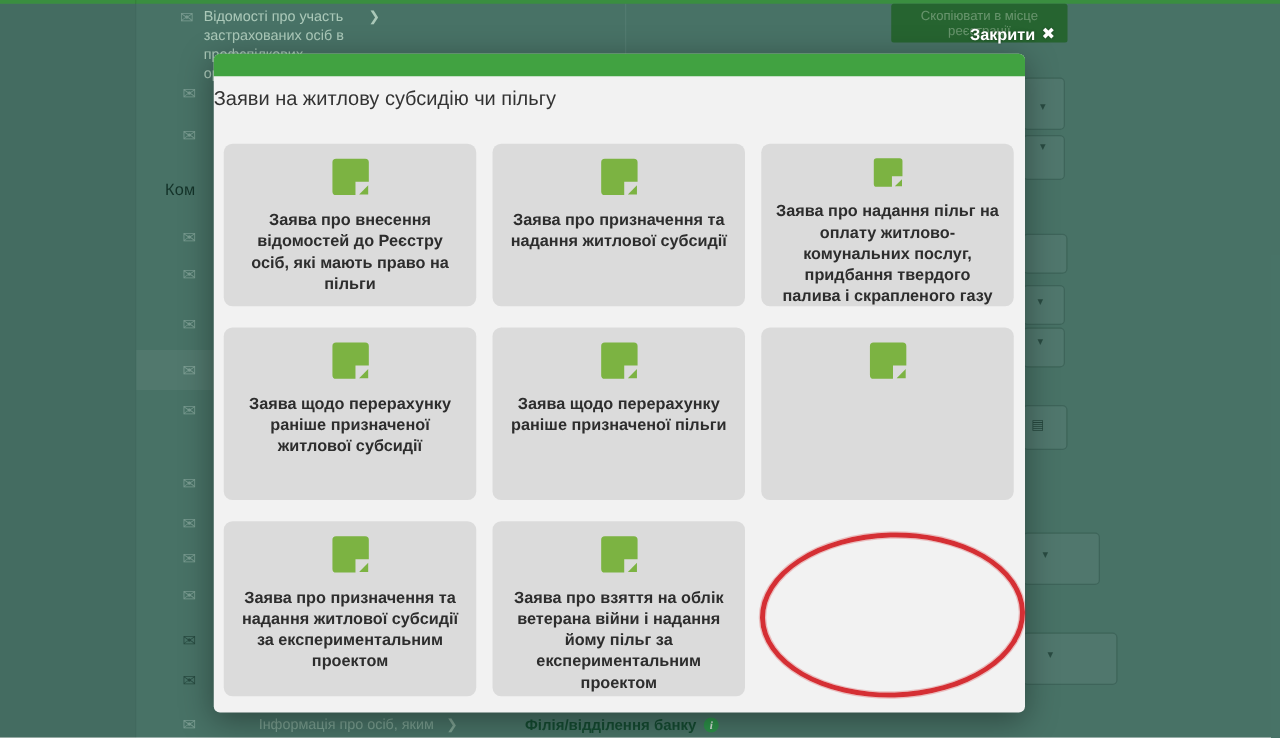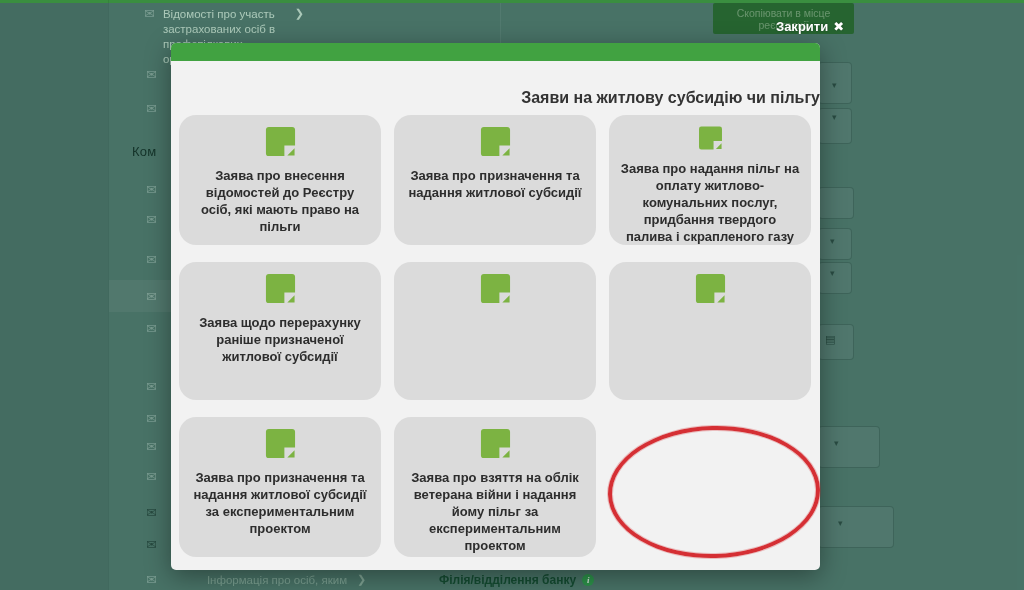--- a/index.html
+++ b/index.html
@@ -41,50 +41,50 @@
   .close-btn{
     position:absolute;left:776px;top:19px;z-index:40;cursor:pointer;
     color:#ffffff;font-weight:bold;font-size:13px;display:flex;gap:5px;align-items:center;
     text-shadow:0 0 2px rgba(0,0,0,0.4);
   }
 
   .bl-item{position:absolute;left:146px;top:573px;display:flex;gap:10px;align-items:center;}
   .bl-item .txt{font-size:11.5px;color:rgba(200,230,210,0.45);margin-left:40px;}
   .bl-item .chev{color:rgba(200,230,210,0.5);font-size:11px;font-weight:bold;}
   .bank-row{
-    position:absolute;left:439px;top:573px;display:flex;gap:6px;align-items:center;
+    position:absolute;left:420px;top:573px;display:flex;gap:6px;align-items:center;
     font-size:12px;font-weight:bold;color:rgba(14,74,44,0.88);
   }
   .info-dot{
     width:12px;height:12px;border-radius:50%;background:#2f9e4f;color:#eaf6ee;
     font-size:9px;font-weight:bold;display:flex;align-items:center;justify-content:center;
     font-family:"Liberation Serif",serif;font-style:italic;
   }
 
   .r-tile{position:absolute;border:1px solid rgba(12,45,36,0.25);background:rgba(255,255,255,0.05);border-radius:4px;}
   .r-caret{position:absolute;font-size:9px;color:rgba(10,40,32,0.55);}
   .r-list{position:absolute;font-size:11px;color:rgba(10,40,32,0.6);}
 
   
   .backdrop{position:absolute;inset:0;background:rgba(20,40,34,0.10);}
   .modal{
     position:absolute;left:171px;top:43px;width:649px;height:527px;
     background:#f2f2f2;border-radius:5px;box-shadow:0 6px 26px rgba(0,0,0,0.38);
   }
   .modal-strip{height:18px;background:#41a241;border-radius:5px 5px 0 0;}
   .modal-title{
-    text-align:right;margin-top:28px;font-size:16px;font-weight:bold;color:#333333;
+    text-align:left;margin-top:10px;font-size:16px;font-weight:normal;color:#333333;
   }
   .cards{
     position:absolute;left:8px;top:72px;width:633px;
     display:grid;grid-template-columns:202px 202px 202px;
     grid-template-rows:130px 138px 140px;gap:17px 13px;
   }
   .card{
-    background:#dbdbdb;border-radius:17px;cursor:pointer;
+    background:#dbdbdb;border-radius:7px;cursor:pointer;
     display:flex;flex-direction:column;align-items:center;
     padding:8px 10px 0;box-sizing:border-box;
   }
   .card .note{width:33px;height:33px;margin-top:2px;}
   .card .lbl{
     margin-top:9px;text-align:center;font-size:13px;font-weight:bold;
     line-height:17px;color:#2d2d2d;
   }
   .highlight-circle{
     position:absolute;left:608px;top:426px;width:204px;height:124px;
@@ -193,20 +193,21 @@
           <path fill="#7cb342" d="M5 2h24a3 3 0 0 1 3 3v16H21v11H5a3 3 0 0 1-3-3V5a3 3 0 0 1 3-3z"></path>
           <path fill="#7cb342" d="M24 31.5l7.5-7.5v7.5z"></path>
         </svg>
       <div class="lbl">Заява щодо перерахунку раніше призначеної житлової субсидії</div>
     </div>
     <div class="card">
       <svg class="note" viewBox="0 0 34 34">
           <path fill="#7cb342" d="M5 2h24a3 3 0 0 1 3 3v16H21v11H5a3 3 0 0 1-3-3V5a3 3 0 0 1 3-3z"></path>
           <path fill="#7cb342" d="M24 31.5l7.5-7.5v7.5z"></path>
         </svg>
+      <div class="lbl">Заява щодо перерахунку раніше призначеної пільги</div>
     </div>
     <div class="card">
       <svg class="note" viewBox="0 0 34 34">
           <path fill="#7cb342" d="M5 2h24a3 3 0 0 1 3 3v16H21v11H5a3 3 0 0 1-3-3V5a3 3 0 0 1 3-3z"></path>
           <path fill="#7cb342" d="M24 31.5l7.5-7.5v7.5z"></path>
         </svg>
     </div>
     <div class="card">
       <svg class="note" viewBox="0 0 34 34">
           <path fill="#7cb342" d="M5 2h24a3 3 0 0 1 3 3v16H21v11H5a3 3 0 0 1-3-3V5a3 3 0 0 1 3-3z"></path>

